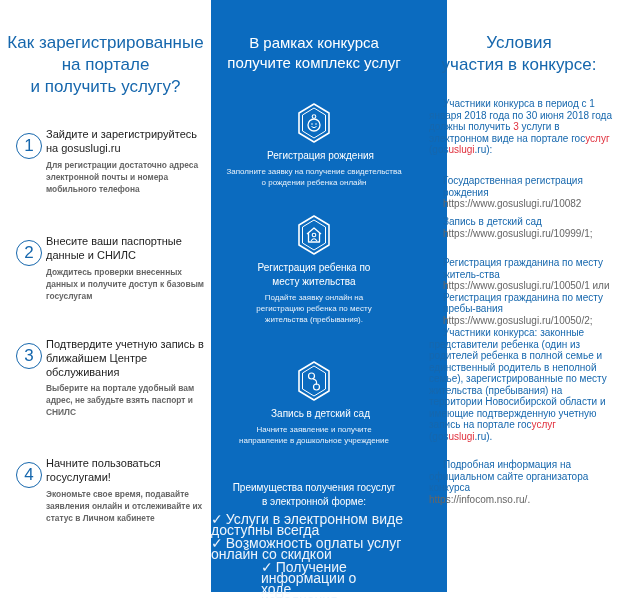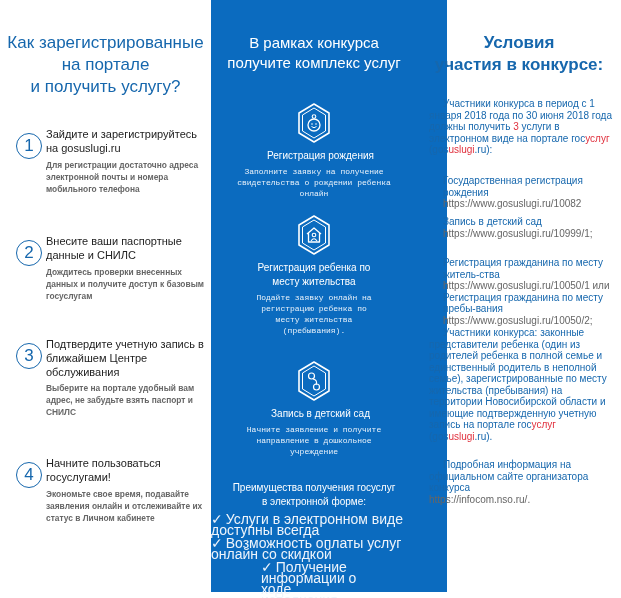--- a/index.html
+++ b/index.html
@@ -15,28 +15,28 @@
   .step { position: absolute; left: 14px; width: 195px; }
   .step-num { position: absolute; left: 2px; top: 6px; width: 26px; height: 26px; border: 1.3px solid #1667ad; border-radius: 50%; color: #1667ad; font-size: 17px; line-height: 24px; text-align: center; }
   .step-title { position: absolute; left: 32px; top: 0; width: 165px; color: #222; font-size: 11px; line-height: 14px; }
   .step-desc { position: absolute; left: 32px; width: 165px; color: #666; font-size: 8.4px; line-height: 12px; font-weight: bold; }
 
   .mid-title { position: absolute; left: 0; top: 33px; width: 206px; text-align: center; font-size: 15px; line-height: 20px; }
 
   .service { position: absolute; left: 0; width: 206px; text-align: center; }
   .hex-icon { display: block; margin: 0 auto; width: 34px; height: 40px; }
   .svc-title { font-size: 10px; line-height: 14px; margin-top: 6px; padding-left: 13px; }
-  .svc-desc { font-size: 8px; line-height: 11px; margin-top: 3px; color: #e8f1fa; font-family: Liberation Mono, monospace; }
+  .svc-desc { font-size: 8px; line-height: 11px; margin-top: 3px; color: #e8f1fa; }
 
   .adv-title { position: absolute; left: 0; top: 481px; width: 206px; text-align: center; font-size: 10px; line-height: 13.5px; }
   .adv-list { position: absolute; left: 0; top: 514px; width: 206px; font-size: 14px; line-height: 11px; text-align: left; color: #eef4fb; }
   .adv-item { margin-bottom: 2px; }
   .adv-item .check { margin-right: 3px; }
 
-  .right-title { position: absolute; left: 0; top: 32px; width: 204px; text-align: center; color: #1667ad; font-size: 17px; line-height: 22px; font-weight: bold; }
+  .right-title { position: absolute; left: 0; top: 32px; width: 204px; text-align: center; color: #1667ad; font-size: 17px; line-height: 22px; }
   .r-para { position: absolute; left: 12px; width: 186px; font-size: 10px; line-height: 11.5px; color: #1667ad; }
   .indent { text-indent: 14px; }
   .red { color: #e0303d; }
   .gray { color: #666; }
 </style>
 </head>
 <body>
 
 <div class="col-left">
   <div class="left-title">

